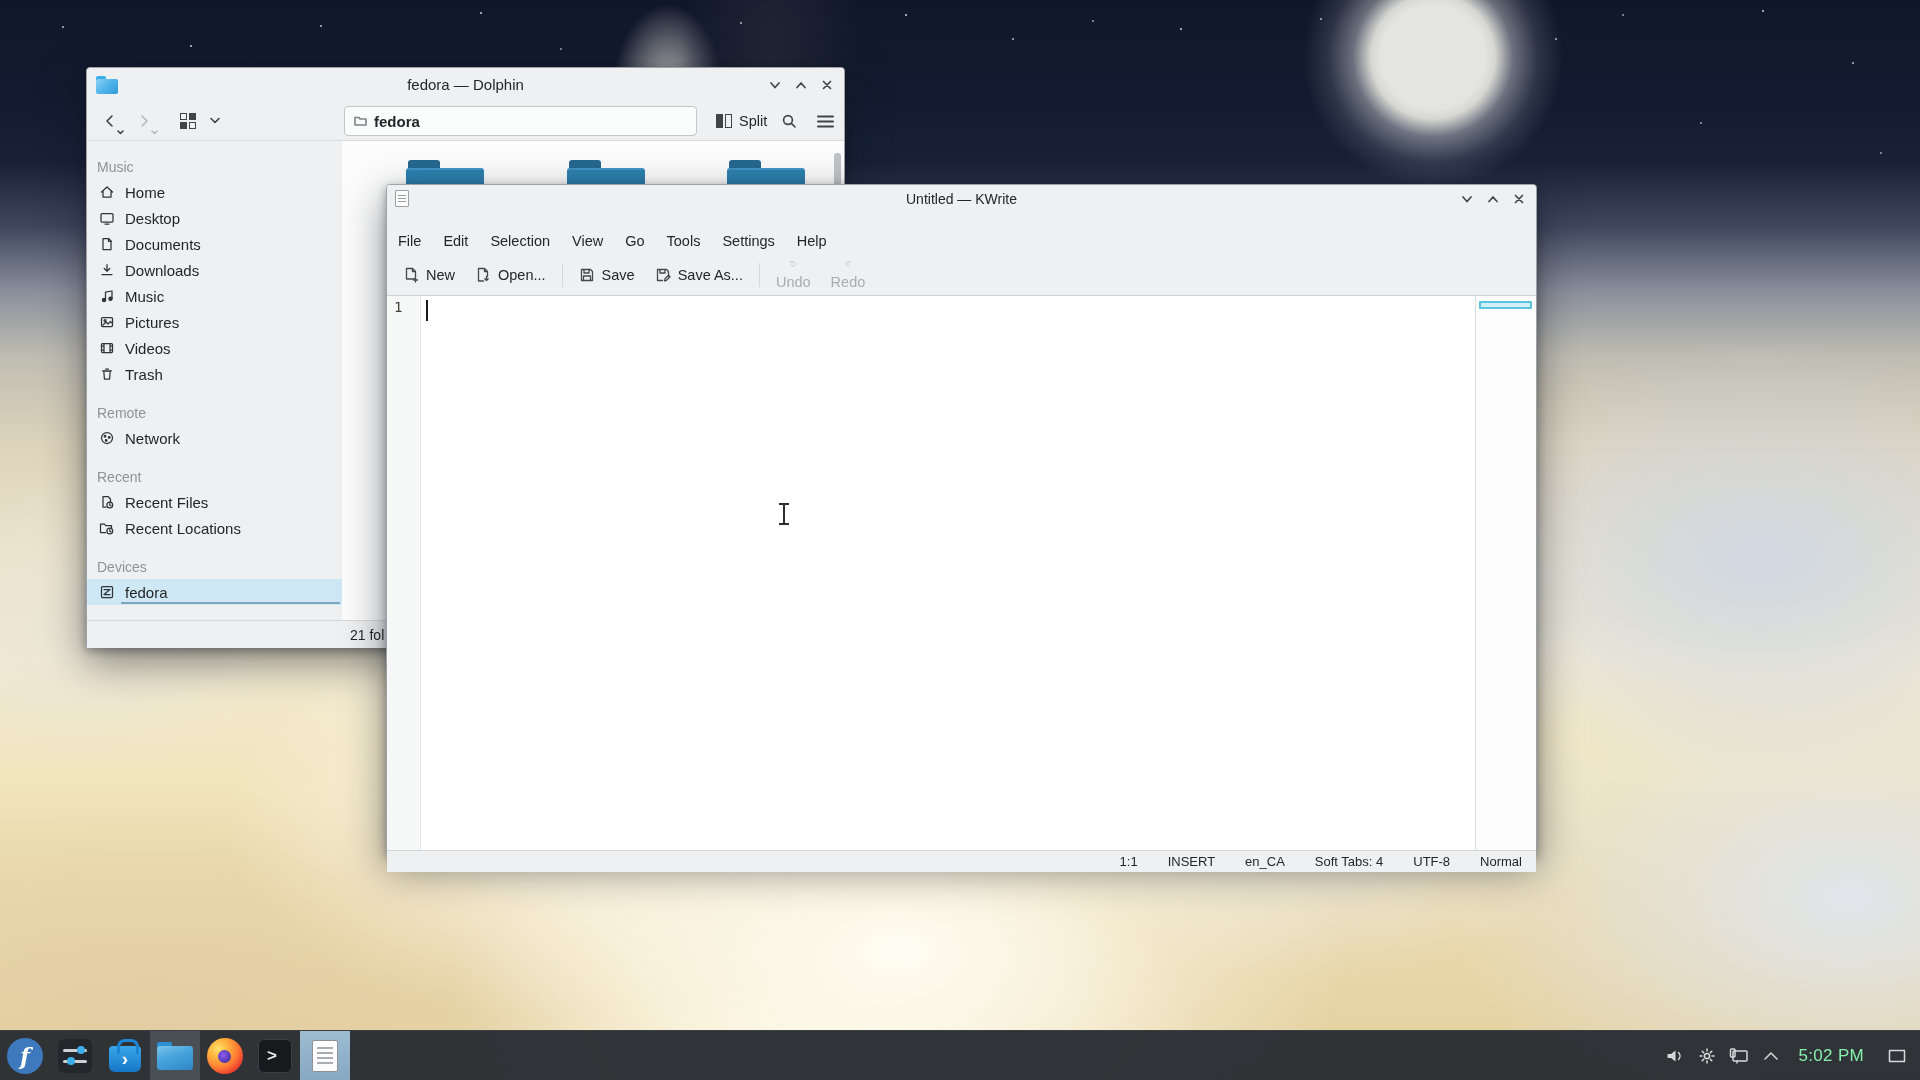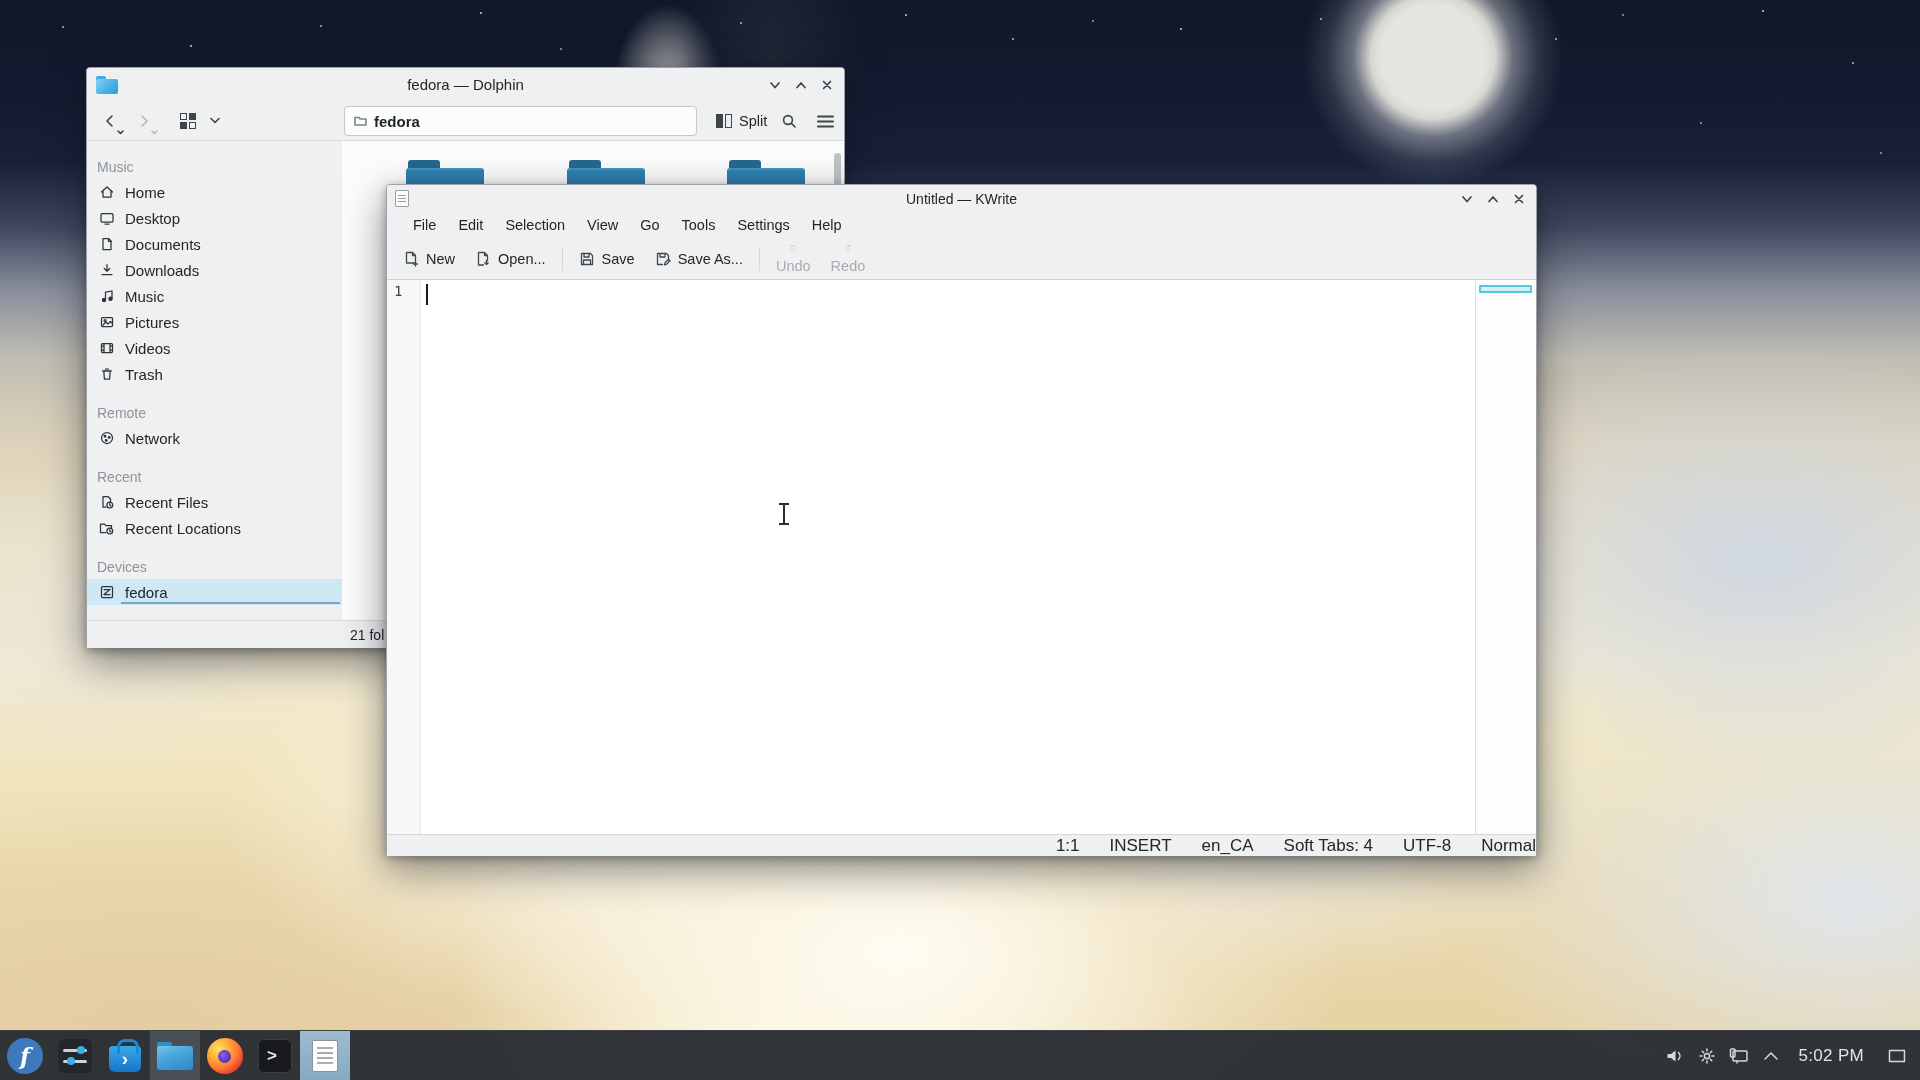--- a/index.html
+++ b/index.html
@@ -83,36 +83,36 @@
   .dscroll{position:absolute;right:3px;top:12px;width:7px;height:90px;border-radius:3px;background:#c0c4c7;}
   .dstatus{position:relative;height:28px;border-top:1px solid #d8d9da;background:#eff0f1;
     display:flex;align-items:center;padding-left:263px;font-size:14px;color:#232627;}
 
   
   .kwrite{left:386px;top:184px;width:1151px;height:671px;z-index:2;}
   .kwrite .titlebar{height:27px;font-size:14px;}
   .kw-appicon{margin-left:8px;width:14px;height:17px;background:#fdfdfd;border:1px solid #9aa0a4;border-radius:1px;
     display:flex;flex-direction:column;justify-content:center;gap:2px;padding:0 2px;}
   .kw-appicon i{display:block;height:1px;background:#9aa0a4;}
-  .menubar{display:flex;align-items:center;height:27px;padding-left:15px;font-size:14.5px;color:#232627;}
+  .menubar{display:flex;align-items:center;height:27px;padding-left:0;font-size:14.5px;color:#232627;margin-top:16px;}
   .menubar .mi{padding:0 11px;line-height:27px;}
   .ktoolbar{display:flex;align-items:center;height:40px;padding-left:6px;}
   .tbtn{display:flex;align-items:center;gap:7px;height:30px;padding:0 10px;font-size:14.5px;color:#232627;}
   .tbtn.dis{color:#a9acaf;flex-direction:column;}
   .tsep{width:1px;height:24px;background:#d6d7d8;margin:0 6px;}
   .kicon{stroke:#43484c;stroke-width:1.3;fill:none;stroke-linecap:round;stroke-linejoin:round;}
   .kicon.dis{stroke:#b6b9bc;}
   .editor{position:relative;height:555px;background:#ffffff;border-top:1px solid #cfd0d1;}
   .gutter{position:absolute;left:0;top:0;bottom:0;width:34px;background:#f6f7f7;border-right:1px solid #e6e7e8;
     font-family:"DejaVu Sans Mono",monospace;font-size:14px;color:#45413a;padding:3px 0 0 7px;}
   .caret{position:absolute;left:39px;top:4px;width:2px;height:21px;background:#17191b;}
   .minimap{position:absolute;right:0;top:0;bottom:0;width:61px;background:#fdfdfd;border-left:1px solid #dcdddd;}
   .mm-ind{position:absolute;top:5px;left:3px;right:4px;height:8px;border:2px solid #58c5de;background:#d2eff8;border-radius:1px;}
   .kstatus{display:flex;align-items:center;justify-content:flex-end;gap:30px;height:22px;
-    border-top:1px solid #d5d6d7;background:#eff0f1;font-size:17px;color:#232627;}
+    border-top:1px solid #d5d6d7;background:#eff0f1;font-size:13px;color:#232627;padding-right:14px;}
 
   
   .ibeam{position:absolute;left:778px;top:503px;width:12px;height:22px;z-index:8;}
   .ibeam i{position:absolute;background:#2b2d30;}
   .ibeam .stem{left:5px;top:1px;width:2px;height:20px;}
   .ibeam .cap{left:1px;width:10px;height:2px;}
   .ibeam .top{top:0;} .ibeam .bot{bottom:0;}
 
   
   .taskbar{position:absolute;left:0;bottom:0;width:1920px;height:50px;z-index:10;
@@ -144,21 +144,21 @@
   .ff-icon::after{content:"";position:absolute;left:11px;top:12px;width:13px;height:13px;border-radius:50%;
     background:radial-gradient(circle at 40% 40%,#8a5cf0 0%,#4a2f9e 80%);}
   .kons-icon{width:34px;height:34px;border-radius:6px;background:#17191c;border:1px solid #3a3e43;
     color:#e8eaec;display:flex;align-items:center;padding-left:8px;font-size:17px;font-weight:bold;}
   .kwr-icon{width:26px;height:32px;background:#fdfdfd;border:1px solid #8d9296;border-radius:2px;
     display:flex;flex-direction:column;justify-content:center;gap:3px;padding:0 4px;}
   .kwr-icon i{display:block;height:2px;background:#a9adb1;}
   .tb-right{margin-left:auto;display:flex;align-items:center;height:50px;gap:4px;padding-right:10px;}
   .trbtn{width:28px;height:36px;display:flex;align-items:center;justify-content:center;}
   .tray{stroke:#d6d8da;stroke-width:1.5;fill:none;stroke-linecap:round;stroke-linejoin:round;}
-  .clock{color:#e5e5e5;font-size:17px;padding:0 10px;letter-spacing:.3px;}
+  .clock{color:#86efac;font-size:17px;padding:0 10px;letter-spacing:.3px;}
   .showdesk{width:26px;height:36px;display:flex;align-items:center;justify-content:center;margin-left:6px;}
 </style>
 </head>
 <body>
 
 <div class="desktop">
   <div class="stars"></div>
 
   <div class="window dolphin">
     <div class="titlebar">

